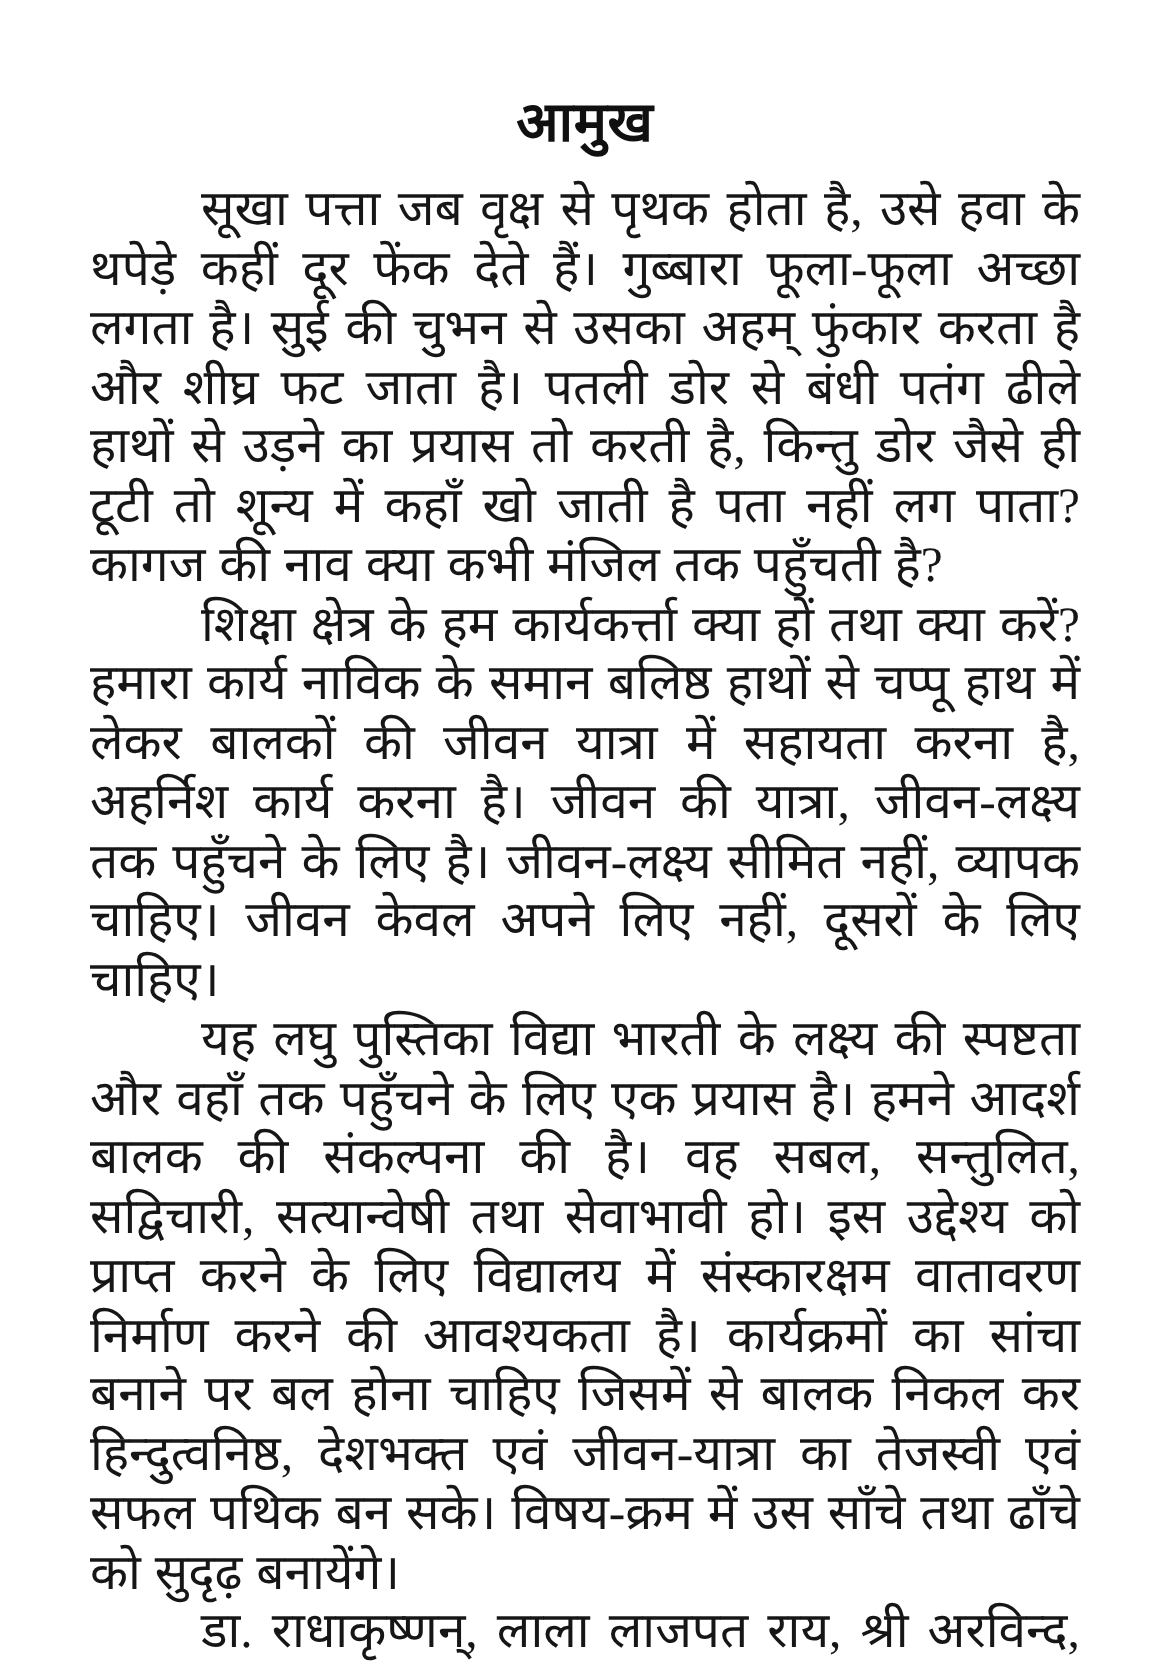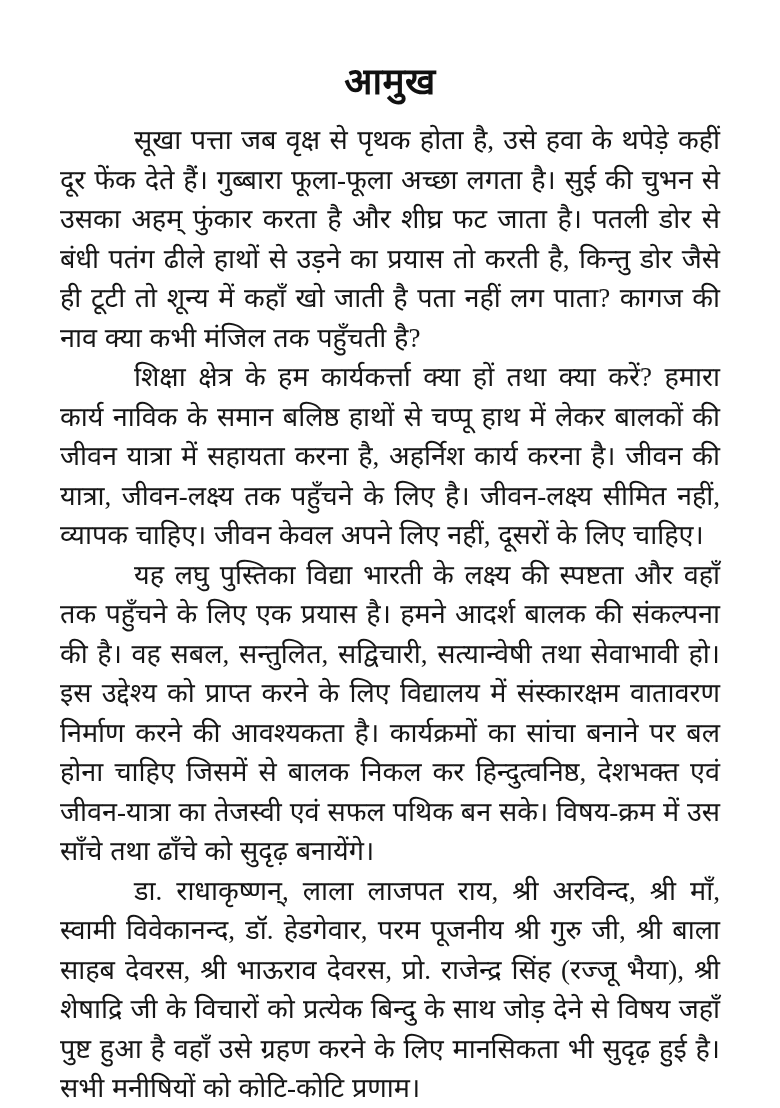--- a/index.html
+++ b/index.html
@@ -25,21 +25,21 @@
   .page-title {
     text-align: center;
     font-size: 37px;
     font-weight: 700;
     margin: 0 0 16px 0;
     letter-spacing: 0.5px;
     color: #101010;
   }
   .body-text p {
     margin: 0;
-    font-size: 27px;
+    font-size: 33px;
     line-height: 39.5px;
     text-align: justify;
     text-indent: 74px;
     font-weight: 500;
     color: #161616;
     word-spacing: 1px;
   }
 </style>
 </head>
 <body>

